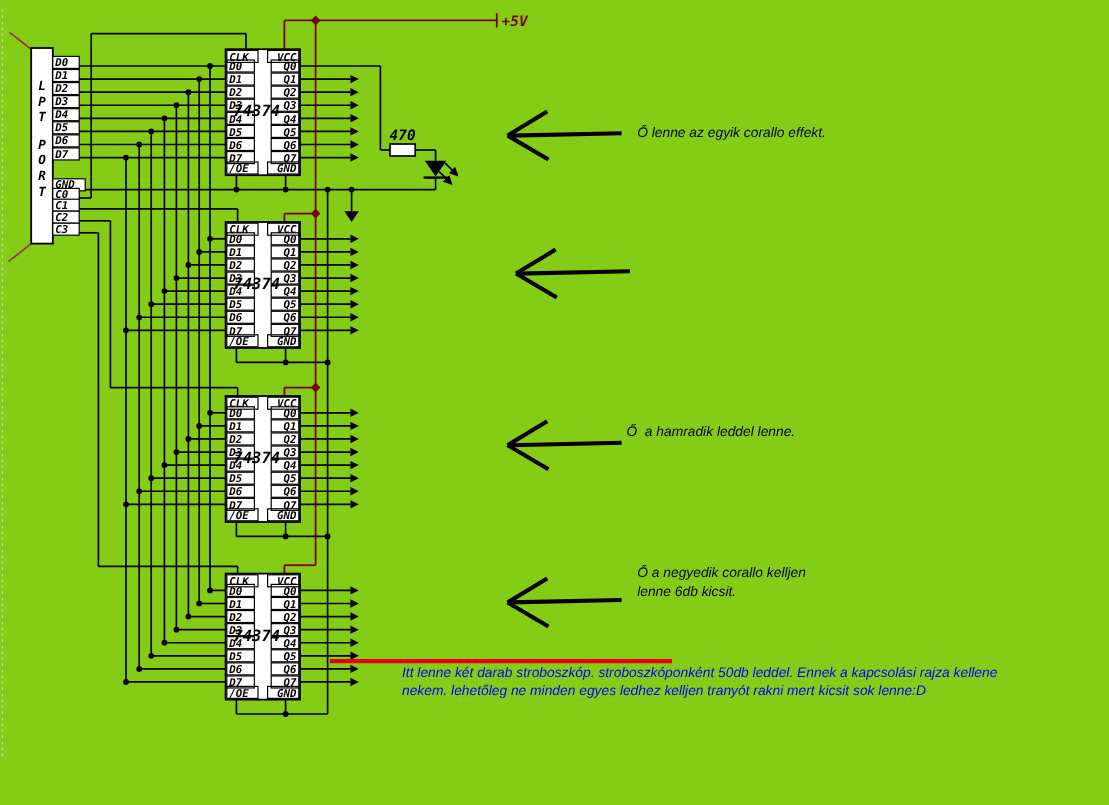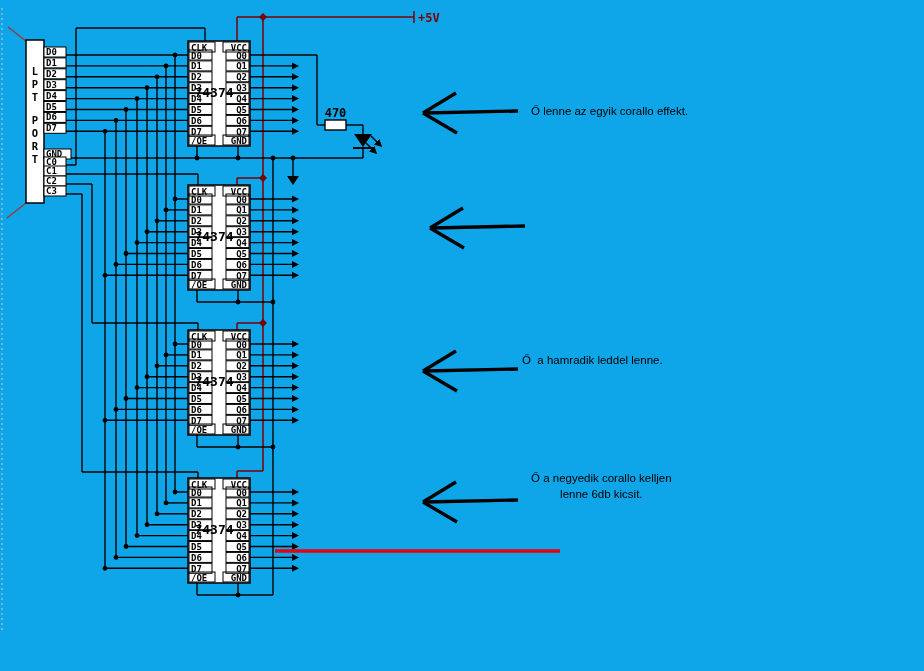--- a/index.html
+++ b/index.html
@@ -1,19 +1,19 @@
 <!DOCTYPE html>
 <html><head>
 <meta charset="utf-8">
 <style>
   html,body{margin:0;padding:0;background:#ffffff;}
-  #stage{position:relative;width:924px;height:671px;background:#0ea5e9;overflow:hidden;
-         font-family:"Liberation Sans","DejaVu Sans",sans-serif;}
+  #stage{position:relative;width:924px;height:671px;background:#84cc16;overflow:hidden;
+         font-family:"Liberation Sans","DejaVu Sans",sans-serif;font-style:italic;}
   #schem{position:absolute;left:0;top:0;}
-  .ann{position:absolute;font-size:11.5px;line-height:15.5px;color:#000;white-space:pre;text-align:center;}
+  .ann{position:absolute;font-size:11.5px;line-height:15.5px;color:#000;white-space:pre;}
   .note{position:absolute;font-size:11.5px;line-height:15px;color:#0000ff;white-space:pre;}
 </style>
 </head>
 <body>
 
 <div id="stage">
   <svg id="schem" width="924" height="671" viewBox="0 0 924 671">
       <defs>
         <marker id="lah" viewBox="0 0 10 10" refX="8" refY="5" markerWidth="5.5" markerHeight="5.5" orient="auto">
           <path d="M0,0 L10,5 L0,10 z" fill="#000000"></path>
@@ -442,13 +442,14 @@
         <line x1="425" y1="502" x2="518" y2="500" stroke="#000000" stroke-width="3.4"></line>
         <line x1="423" y1="502" x2="456" y2="482" stroke="#000000" stroke-width="3.4"></line>
         <line x1="423" y1="502" x2="457" y2="522" stroke="#000000" stroke-width="3.4"></line>
       </g>
       <line x1="275" y1="551" x2="560" y2="551" stroke="#e8000d" stroke-width="3.6"></line>
     </svg>
 
   <div class="ann" style="left:531px;top:104px">Ő lenne az egyik corallo effekt.</div>
   <div class="ann" style="left:522px;top:353px">Ő  a hamradik leddel lenne.</div>
   <div class="ann" style="left:531px;top:471px"><span style="display:block">Ő a negyedik corallo kelljen</span><span style="display:block">lenne 6db kicsit.</span></div>
+  <div class="note" style="left:335px;top:554px"><span style="display:block">Itt lenne két darab stroboszkóp. stroboszkóponként 50db leddel. Ennek a kapcsolási rajza kellene</span><span style="display:block">nekem. lehetőleg ne minden egyes ledhez kelljen tranyót rakni mert kicsit sok lenne:D</span></div>
 </div>
 
 </body></html>

